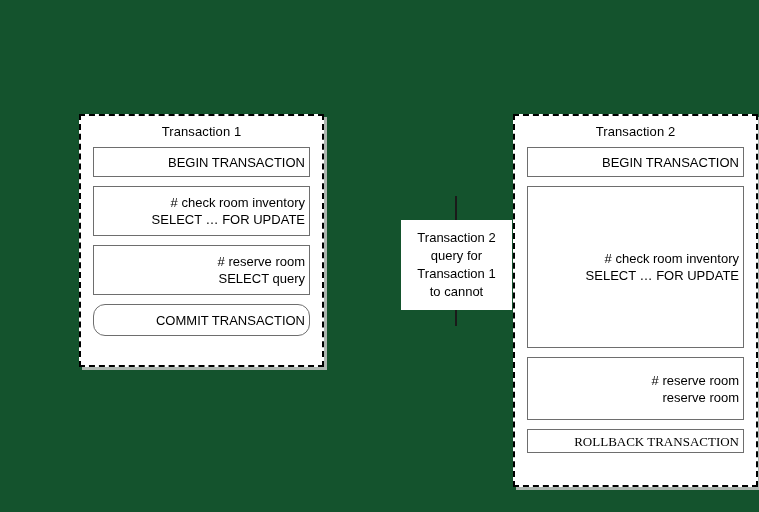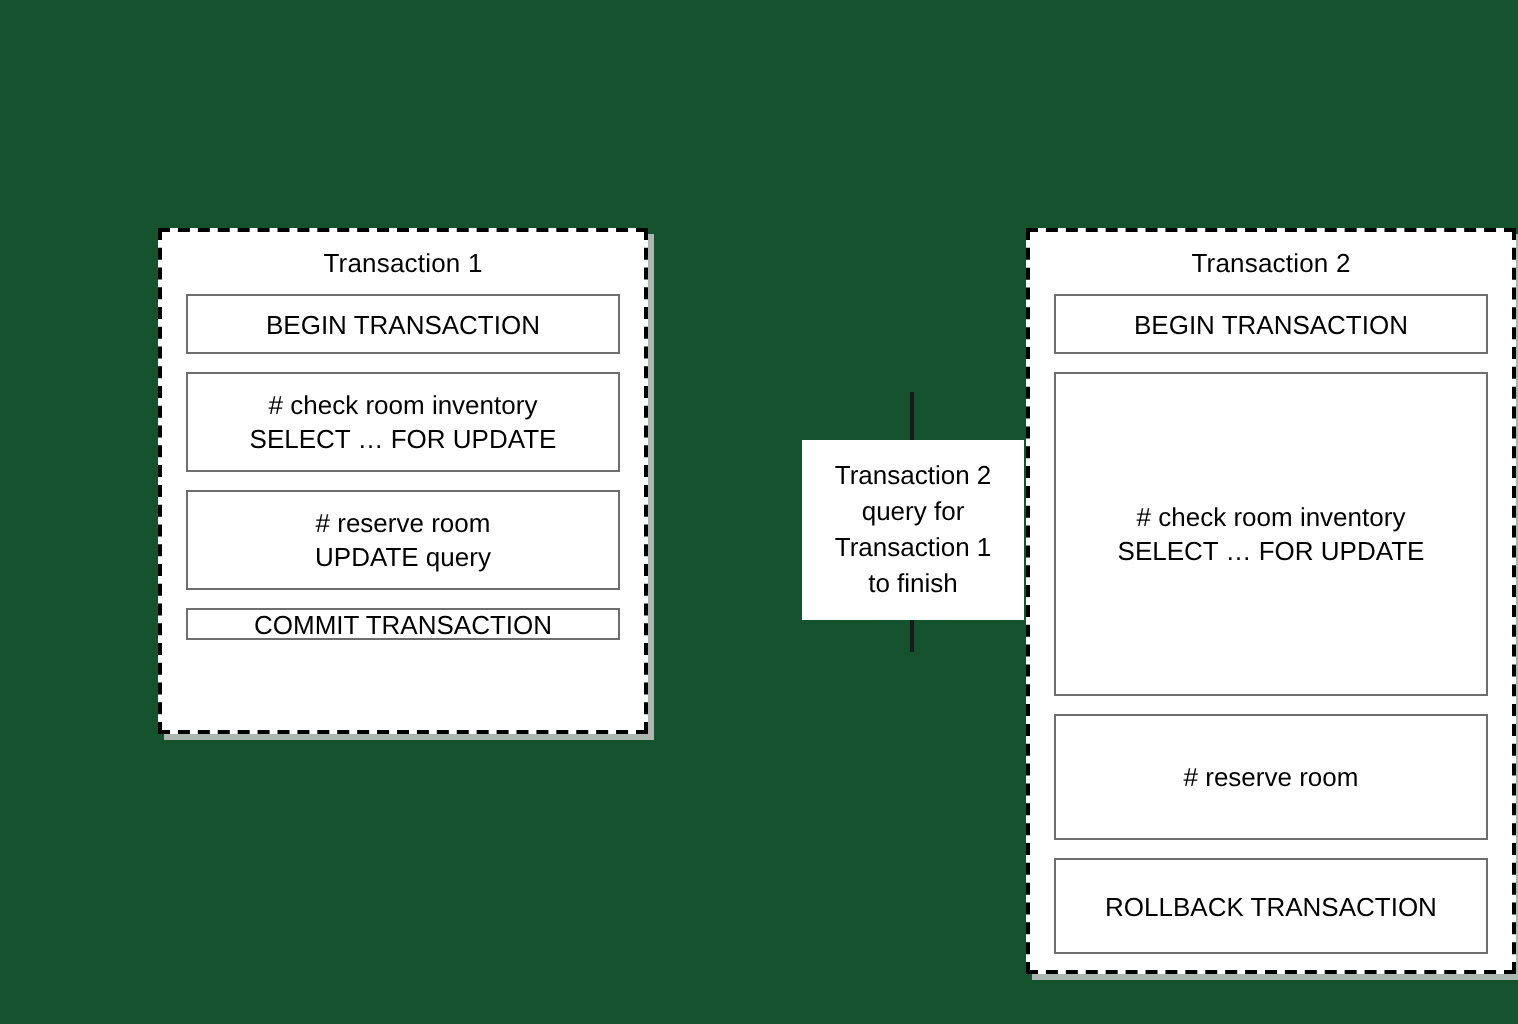--- a/index.html
+++ b/index.html
@@ -61,46 +61,46 @@
   }
 
   
   .step-box {
     background: #ffffff;
     border: 1.5px solid #6e6e6e;
     box-sizing: border-box;
     display: flex;
     align-items: center;
     justify-content: center;
-    text-align: center;
+    text-align: right;
     font-size: 13px;
     line-height: 17px;
     color: #000000;
     margin-bottom: 9px;
     padding: 6px 4px;
   }
   .step-box:last-child { margin-bottom: 0; }
 
   .step-box .lines {
     width: 100%;
   }
   .step-box .line {
     display: block;
     white-space: nowrap;
   }
   .step-box.wrap .line { white-space: normal; }
 
   .h-begin   { height: 30px; }
   .h-select  { height: 50px; }
   .h-reserve { height: 50px; }
-  .h-commit  { height: 16px; }
+  .h-commit  { height: 32px; border-radius: 12px; }
 
   .h-select-tall { height: 162px; }
   .h-reserve3    { height: 63px; }
-  .h-rollback    { height: 48px; }
+  .h-rollback    { height: 24px; font-family: Liberation Serif, serif; }
 
   
   .connector {
     position: absolute;
     left: 455px;
     top: 196px;
     width: 2px;
     height: 130px;
     background: #1a1a1a;
   }
@@ -157,39 +157,39 @@
       <div class="step-box h-select">
         <span class="lines">
           <span class="line"># check room inventory</span>
           <span class="line">SELECT … FOR UPDATE</span>
         </span>
       </div>
 
       <div class="step-box h-reserve">
         <span class="lines">
           <span class="line"># reserve room</span>
-          <span class="line">UPDATE query</span>
+          <span class="line">SELECT query</span>
         </span>
       </div>
 
       <div class="step-box h-commit">
         <span class="lines">
           <span class="line">COMMIT TRANSACTION</span>
         </span>
       </div>
 
     </div>
   </div>
 
   <div class="wait-label">
     <span class="lines">
       <span class="line">Transaction 2</span>
       <span class="line">query for</span>
       <span class="line">Transaction 1</span>
-      <span class="line">to finish</span>
+      <span class="line">to cannot</span>
     </span>
   </div>
 
   <div class="panel" id="panel-tx2">
     <div class="panel-title">Transaction 2</div>
     <div class="panel-body">
 
       <div class="step-box h-begin">
         <span class="lines">
           <span class="line">BEGIN TRANSACTION</span>
@@ -199,20 +199,21 @@
       <div class="step-box h-select-tall">
         <span class="lines">
           <span class="line"># check room inventory</span>
           <span class="line">SELECT … FOR UPDATE</span>
         </span>
       </div>
 
       <div class="step-box h-reserve3 wrap">
         <span class="lines">
           <span class="line"># reserve room</span>
+          <span class="line">reserve room</span>
         </span>
       </div>
 
       <div class="step-box h-rollback">
         <span class="lines">
           <span class="line">ROLLBACK TRANSACTION</span>
         </span>
       </div>
 
     </div>

